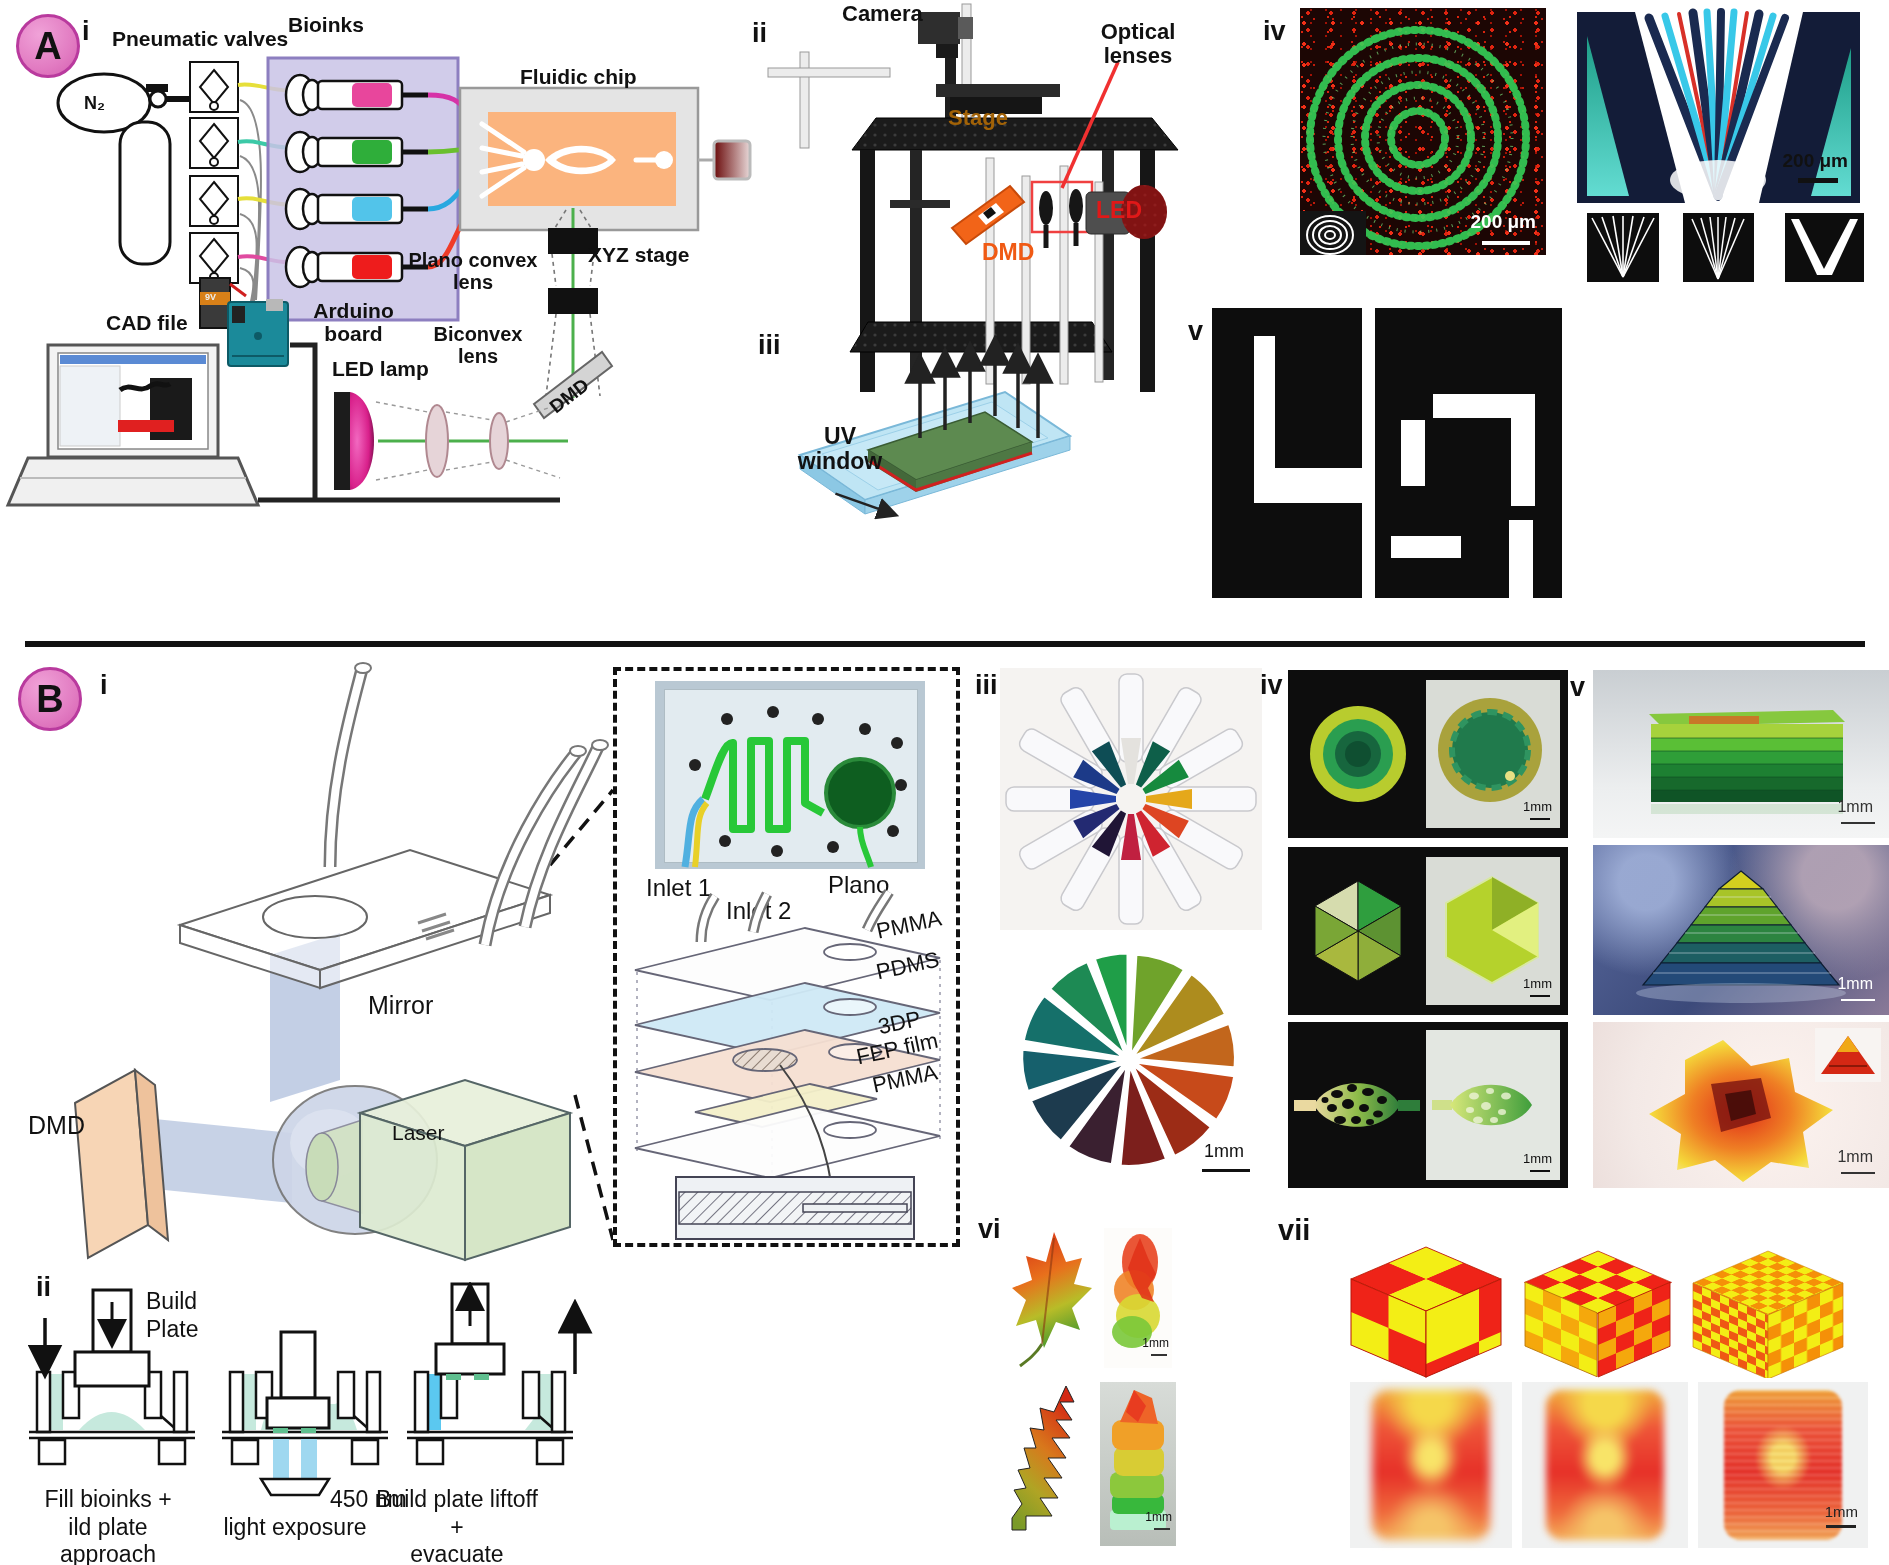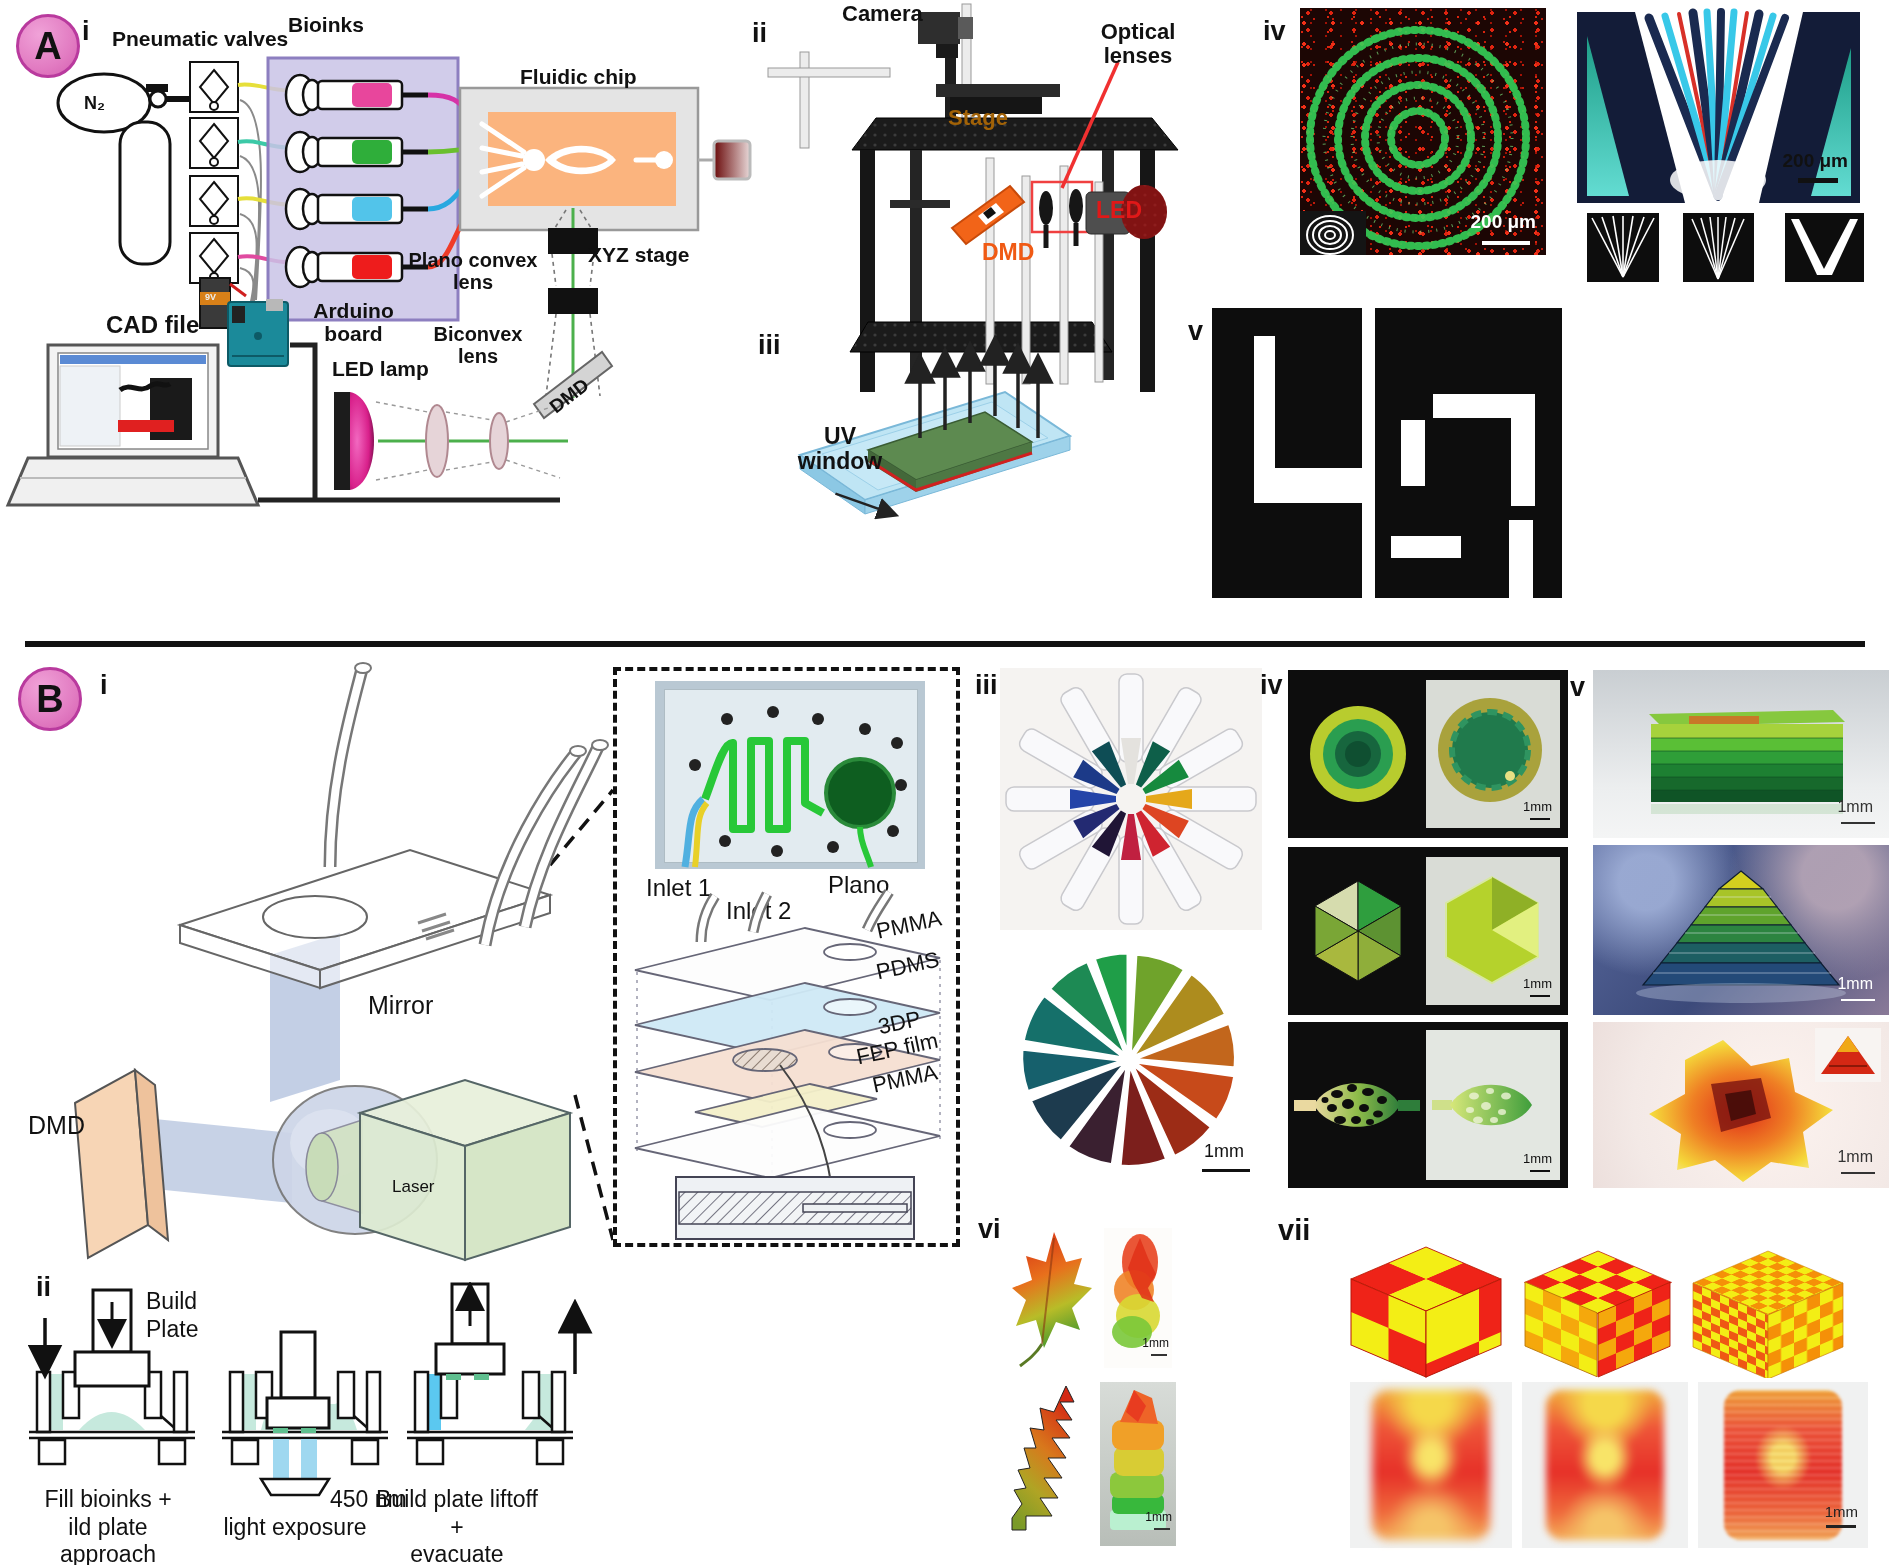--- a/index.html
+++ b/index.html
@@ -180,21 +180,21 @@
   <div class="lbl" style="left:112px;top:28px;font-size:21px;">Pneumatic valves</div>
   <div class="lbl" style="left:288px;top:14px;font-size:21px;">Bioinks</div>
   <div class="lbl" style="left:84px;top:94px;font-size:18px;">N₂</div>
   <div class="lbl" style="left:205px;top:293px;font-size:9px;color:#eee;">9V</div>
   <div class="lbl" style="left:520px;top:66px;font-size:21px;">Fluidic chip</div>
   <div class="lbl" style="left:588px;top:244px;font-size:21px;">XYZ stage</div>
   <div class="lbl" style="left:408px;top:250px;width:130px;text-align:center;font-size:20px;">Plano convex
 lens</div>
   <div class="lbl" style="left:418px;top:324px;width:120px;text-align:center;font-size:20px;">Biconvex
 lens</div>
-  <div class="lbl" style="left:106px;top:312px;font-size:24px;">CAD file</div>
+  <div class="lbl" style="left:106px;top:312px;font-size:21px;">CAD file</div>
   <div class="lbl" style="left:296px;top:300px;width:115px;text-align:center;font-size:21px;">Arduino
 board</div>
   <div class="lbl" style="left:332px;top:358px;font-size:21px;">LED lamp</div>
   <div class="lbl" style="left:548px;top:386px;font-size:19px;transform:rotate(-38deg);">DMD</div>
 
   <div class="num" style="left:752px;top:18px;">ii</div>
   <svg class="abs" style="left:740px;top:0;" width="440" height="400" viewBox="0 0 440 400">
     <defs>
       <pattern id="bbdots" width="10" height="10" patternUnits="userSpaceOnUse">
         <rect width="10" height="10" fill="#1b1b1b"></rect>
@@ -428,21 +428,21 @@
     <polygon points="292,478 332,465 332,558 292,546" fill="#d2e2c2" opacity="0.9" stroke="#889" stroke-width="1.5"></polygon>
     <ellipse cx="292" cy="512" rx="16" ry="34" fill="#c8dcb8" stroke="#889" stroke-width="1.5"></ellipse>
     <g stroke="#566" stroke-width="2" fill-opacity="0.92">
       <polygon points="330,458 435,425 540,458 435,491" fill="#e7f0da"></polygon>
       <polygon points="330,458 435,491 435,605 330,572" fill="#dcead0"></polygon>
       <polygon points="435,491 540,458 540,572 435,605" fill="#d2e4c2"></polygon>
     </g>
   </svg>
   <div class="lbl-reg" style="left:368px;top:990px;font-size:25px;">Mirror</div>
   <div class="lbl-reg" style="left:28px;top:1110px;font-size:25px;">DMD</div>
-  <div class="lbl-reg" style="left:392px;top:1177px;font-size:17px;">Laser</div>
+  <div class="lbl-reg" style="left:392px;top:1120px;font-size:21px;">Laser</div>
 
   <div class="abs" style="left:613px;top:667px;width:347px;height:580px;border:4px dashed #111;background:#fff;box-sizing:border-box;"></div>
   <div class="abs" style="left:655px;top:681px;width:270px;height:188px;background:#b9c8d3;">
     <div class="abs" style="left:9px;top:8px;width:252px;height:172px;background:#e2ebf0;border:1px solid #aebcc4;"></div>
     <svg class="abs" style="left:0;top:0;" width="270" height="188" viewBox="0 0 270 188">
       <path d="M30,186 C36,150 32,132 48,118" fill="none" stroke="#50b0e0" stroke-width="7"></path>
       <path d="M40,186 C44,152 40,136 52,122" fill="none" stroke="#e8d028" stroke-width="6"></path>
       <path d="M50,118 C58,98 68,60 78,62 L78,148 L96,148 L96,60 L114,60 L114,148 L132,148 L132,60 L150,60 L150,122 L168,132" fill="none" stroke="#28c838" stroke-width="8" stroke-linejoin="round"></path>
       <circle cx="205" cy="112" r="34" fill="#0e5e20" stroke="#2a8a3a" stroke-width="4"></circle>
       <path d="M205,146 C205,162 212,172 216,186" fill="none" stroke="#28c838" stroke-width="6"></path>

